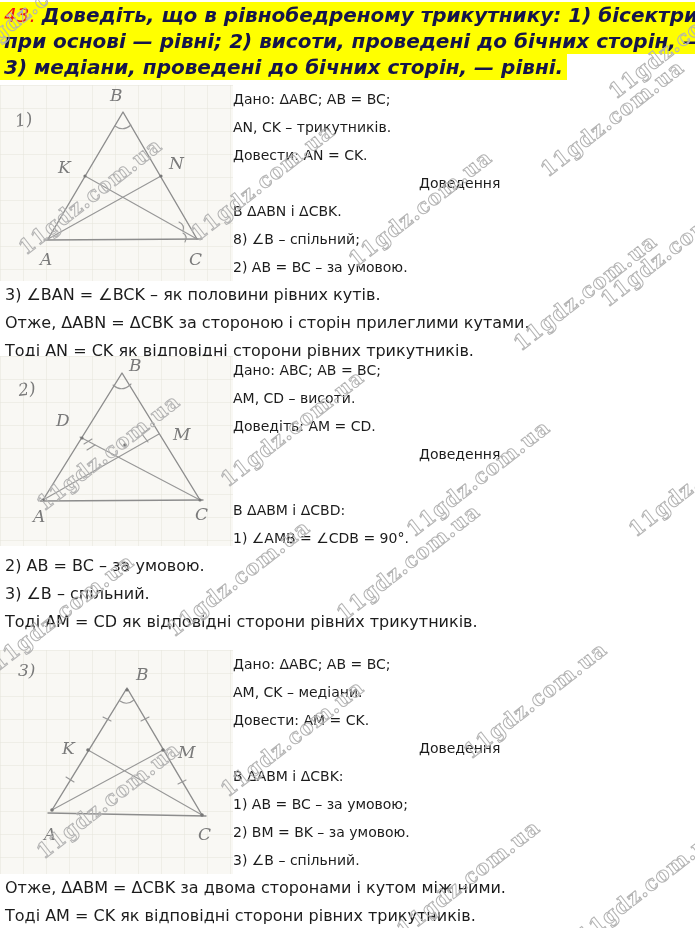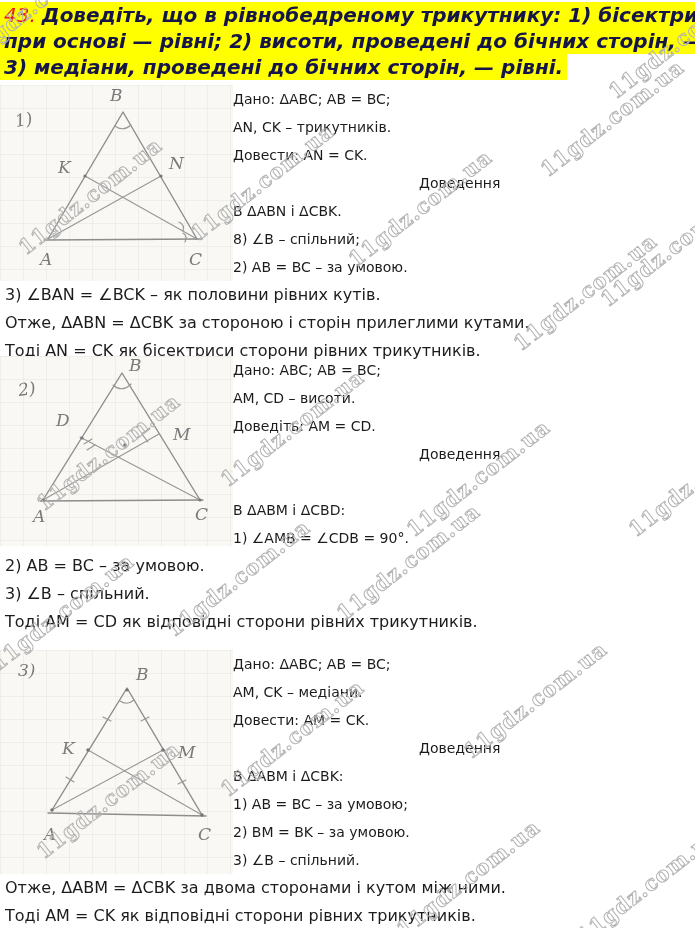--- a/index.html
+++ b/index.html
@@ -97,21 +97,21 @@
         <div class="line">Довести: AN = CK.</div>
         <div class="line proof">Доведення</div>
         <div class="line">В ΔABN і ΔCBK.</div>
         <div class="line">8) ∠B – спільний;</div>
         <div class="line">2) AB = BC – за умовою.</div>
       </div>
     </div>
     <div class="cont">
       <div class="line">3) ∠BAN = ∠BCK – як половини рівних кутів.</div>
       <div class="line">Отже, ΔABN = ΔCBK за стороною і сторін прилеглими кутами.</div>
-      <div class="line">Тоді AN = CK як бісектриси сторони рівних трикутників.</div>
+      <div class="line">Тоді AN = CK як відповідні сторони рівних трикутників.</div>
     </div>
   </div>
 
   <div class="sec" id="sec2">
     <div class="srow">
       <div class="fig">
         <svg width="233" height="190" viewBox="0 0 233 190">
           <defs>
             <pattern id="grid2" width="23" height="23" patternUnits="userSpaceOnUse">
               <path d="M23 0H0V23" fill="none" stroke="#e5e4da" stroke-width="1"></path>

